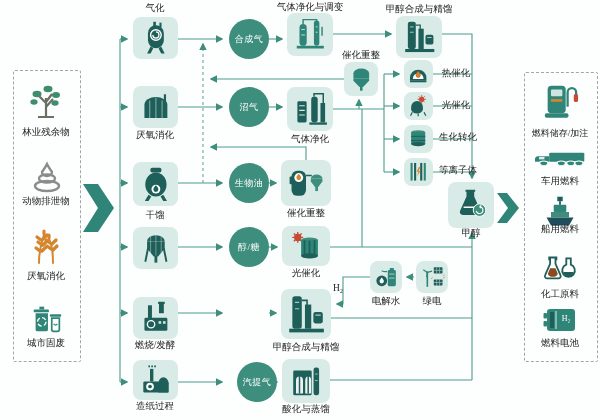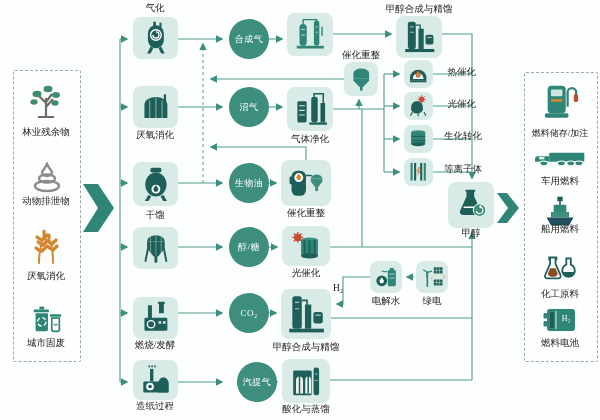--- a/index.html
+++ b/index.html
@@ -7,21 +7,21 @@
          font-family:"Liberation Serif","DejaVu Serif",serif;color:#222;}
   .wires{position:absolute;left:0;top:0;width:600px;height:420px;}
   .tile{position:absolute;background:#D9EBE7;border-radius:8px;display:flex;align-items:center;justify-content:center;}
   .tile svg{width:84%;height:84%;}
   .icn{position:absolute;display:flex;align-items:center;justify-content:center;}
   .icn svg{width:100%;height:100%;}
   .circ{position:absolute;width:40px;height:40px;border-radius:50%;background:#3E8E7E;color:#fff;
         display:flex;align-items:center;justify-content:center;font-size:9px;letter-spacing:.5px;}
   .lbl{position:absolute;font-size:9.5px;line-height:1.15;text-align:center;white-space:nowrap;}
   .lbl.sm{font-size:9px;}
-  .lbl.left{text-align:right;font-family:Liberation Mono, monospace;}
+  .lbl.left{text-align:center;}
   .panelbox{position:absolute;border:1px dashed #9FA8A6;border-radius:2px;}
   .h2cell{position:absolute;color:#fff;font-size:8px;text-align:center;}
 </style>
 </head>
 <body>
 
 <div class="stage">
 
   <svg width="0" height="0" style="position:absolute">
     <defs>
@@ -392,23 +392,23 @@
       <svg viewBox="0 0 40 40">
         <use href="#i-paper"></use>
       </svg>
     </div>
   <div class="lbl" style="left:120px;top:401px;width:70px">造纸过程</div>
 
   <div class="circ" style="left:229px;top:19px">合成气</div>
   <div class="circ" style="left:229px;top:87px">沼气</div>
   <div class="circ" style="left:229px;top:163px">生物油</div>
   <div class="circ" style="left:229px;top:227px">醇/糖</div>
-  <div class="circ" style="left:229px;top:293px">CO₂</div>
   <div class="circ" style="left:237px;top:362px">汽提气</div>
 
+  <div class="lbl" style="left:261px;top:2px;width:98px">气体净化与调变</div>
   <div class="tile" style="left:287px;top:13px;width:46px;height:43px">
       <svg viewBox="0 0 40 40">
         <use href="#i-columns"></use>
       </svg>
     </div>
 
   <div class="lbl" style="left:370px;top:4px;width:98px">甲醇合成与精馏</div>
   <div class="tile" style="left:396px;top:16px;width:46px;height:42px">
       <svg viewBox="0 0 40 40">
         <use href="#i-refinery"></use>

